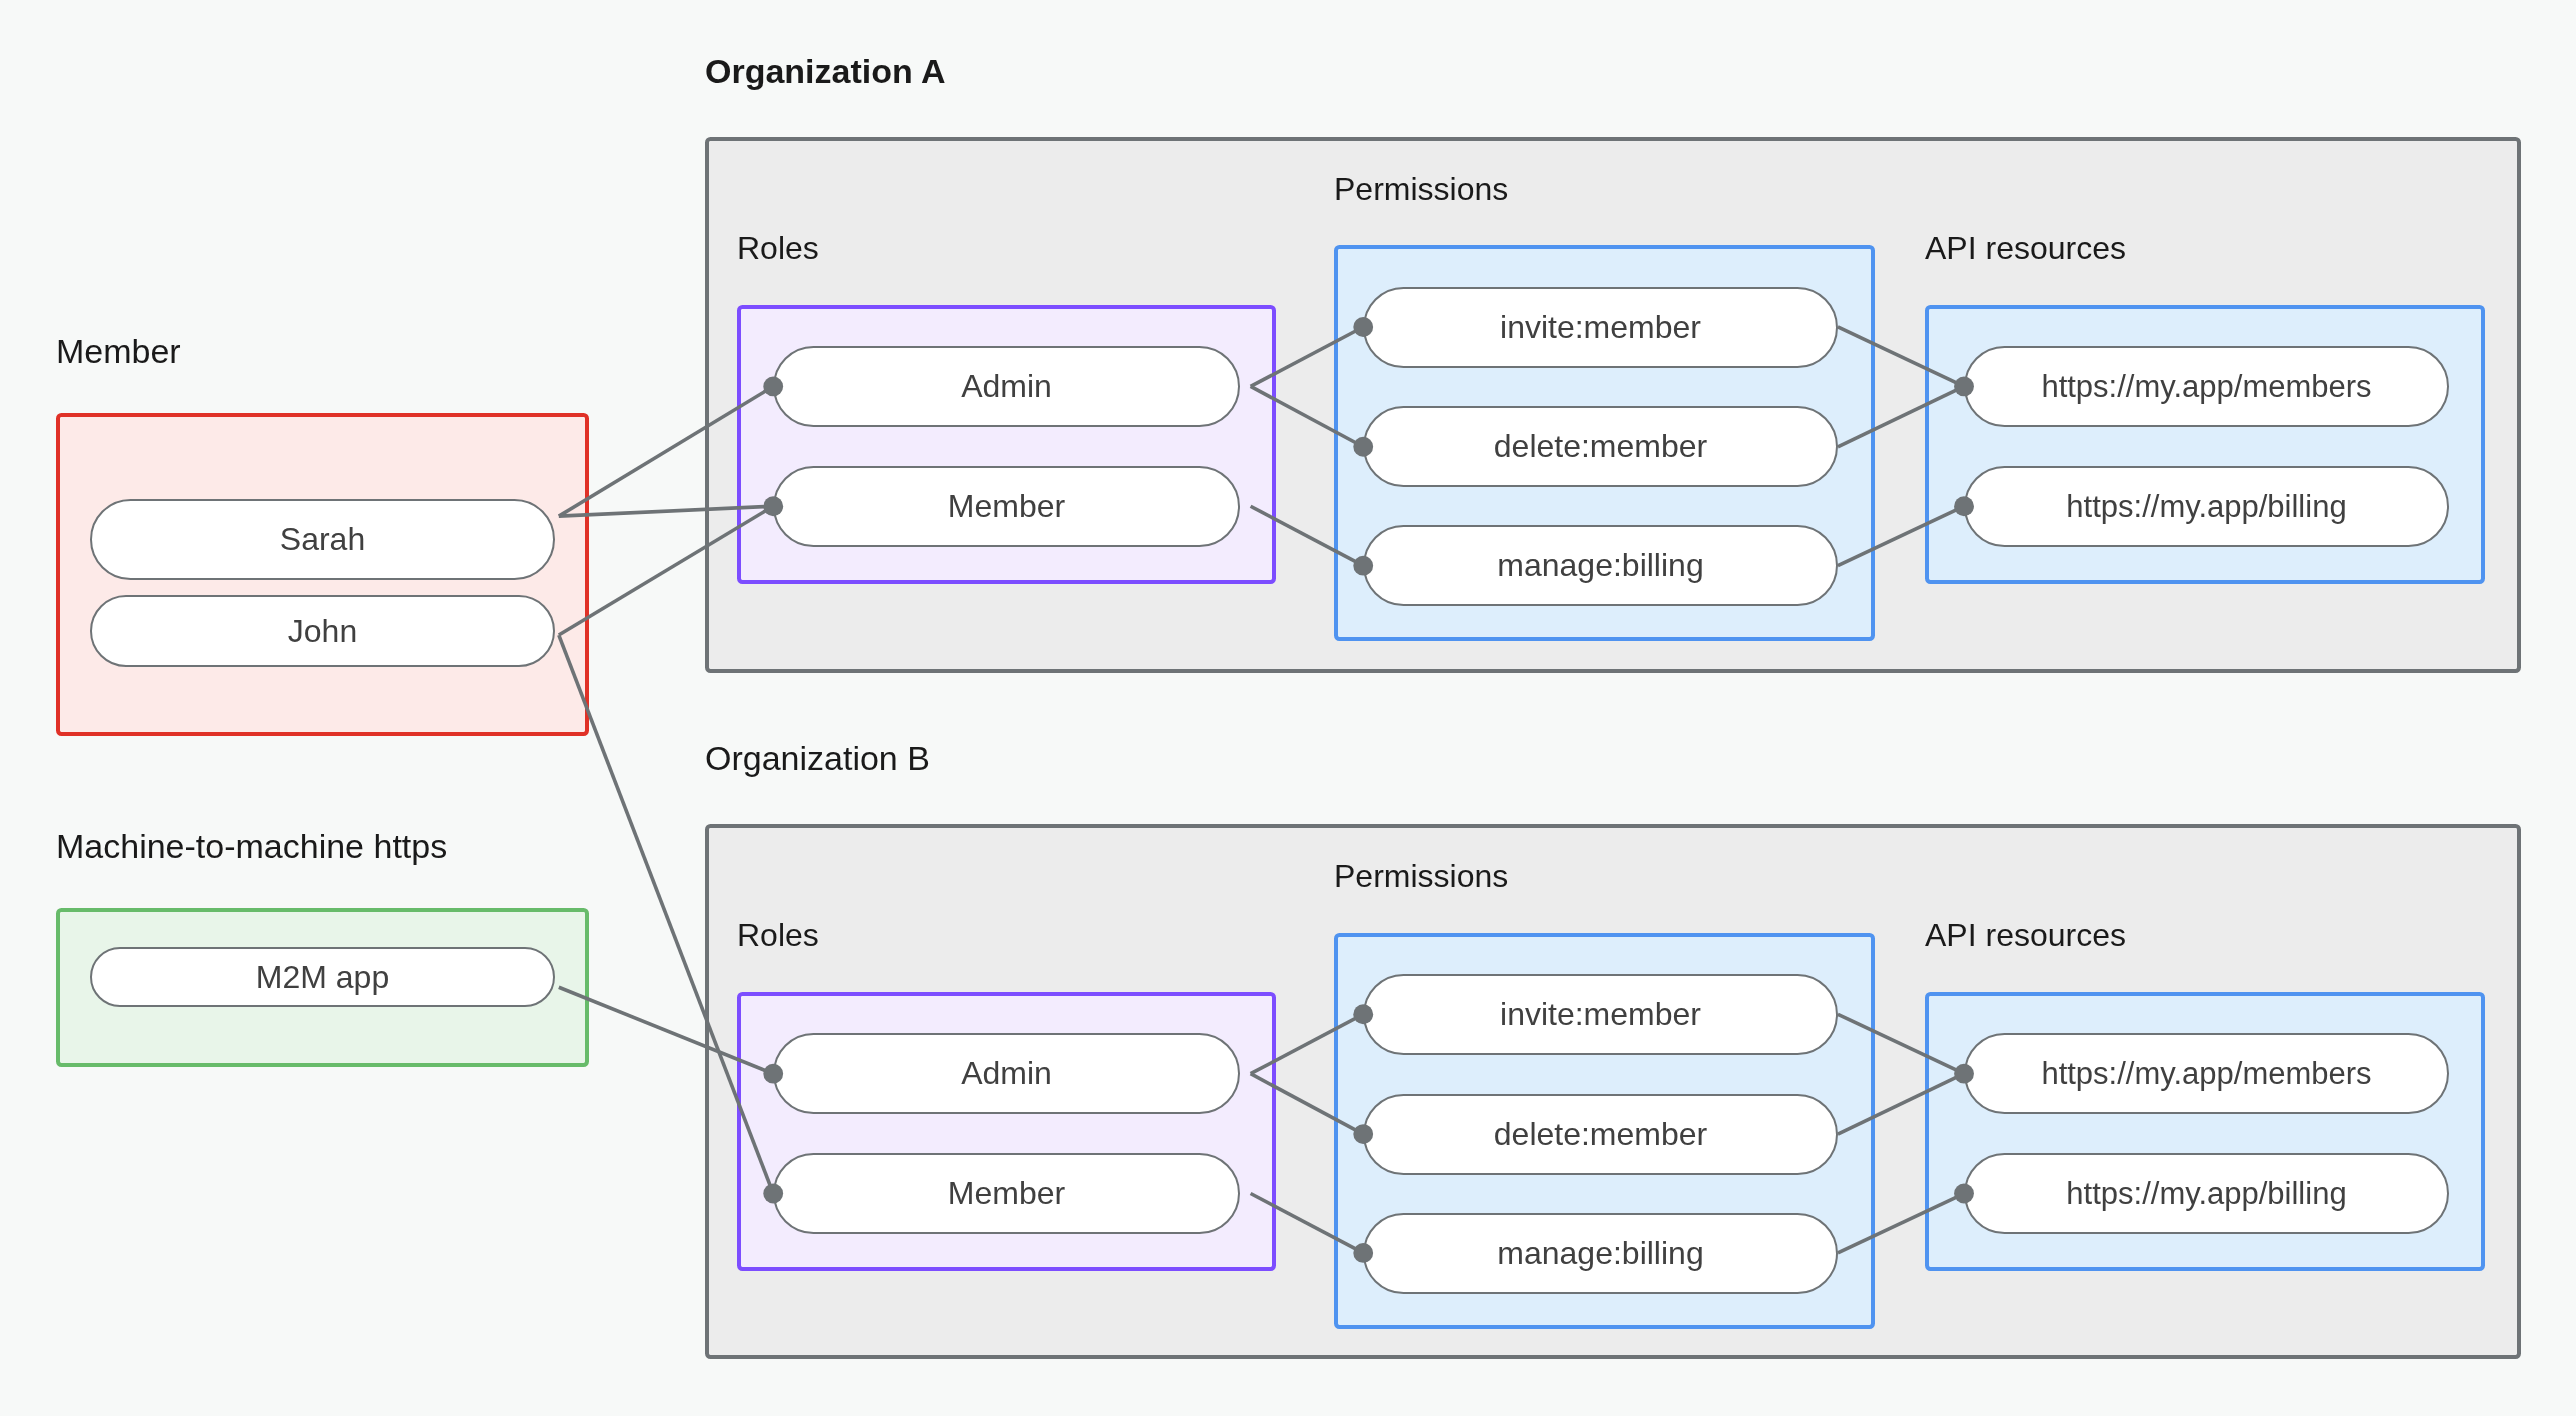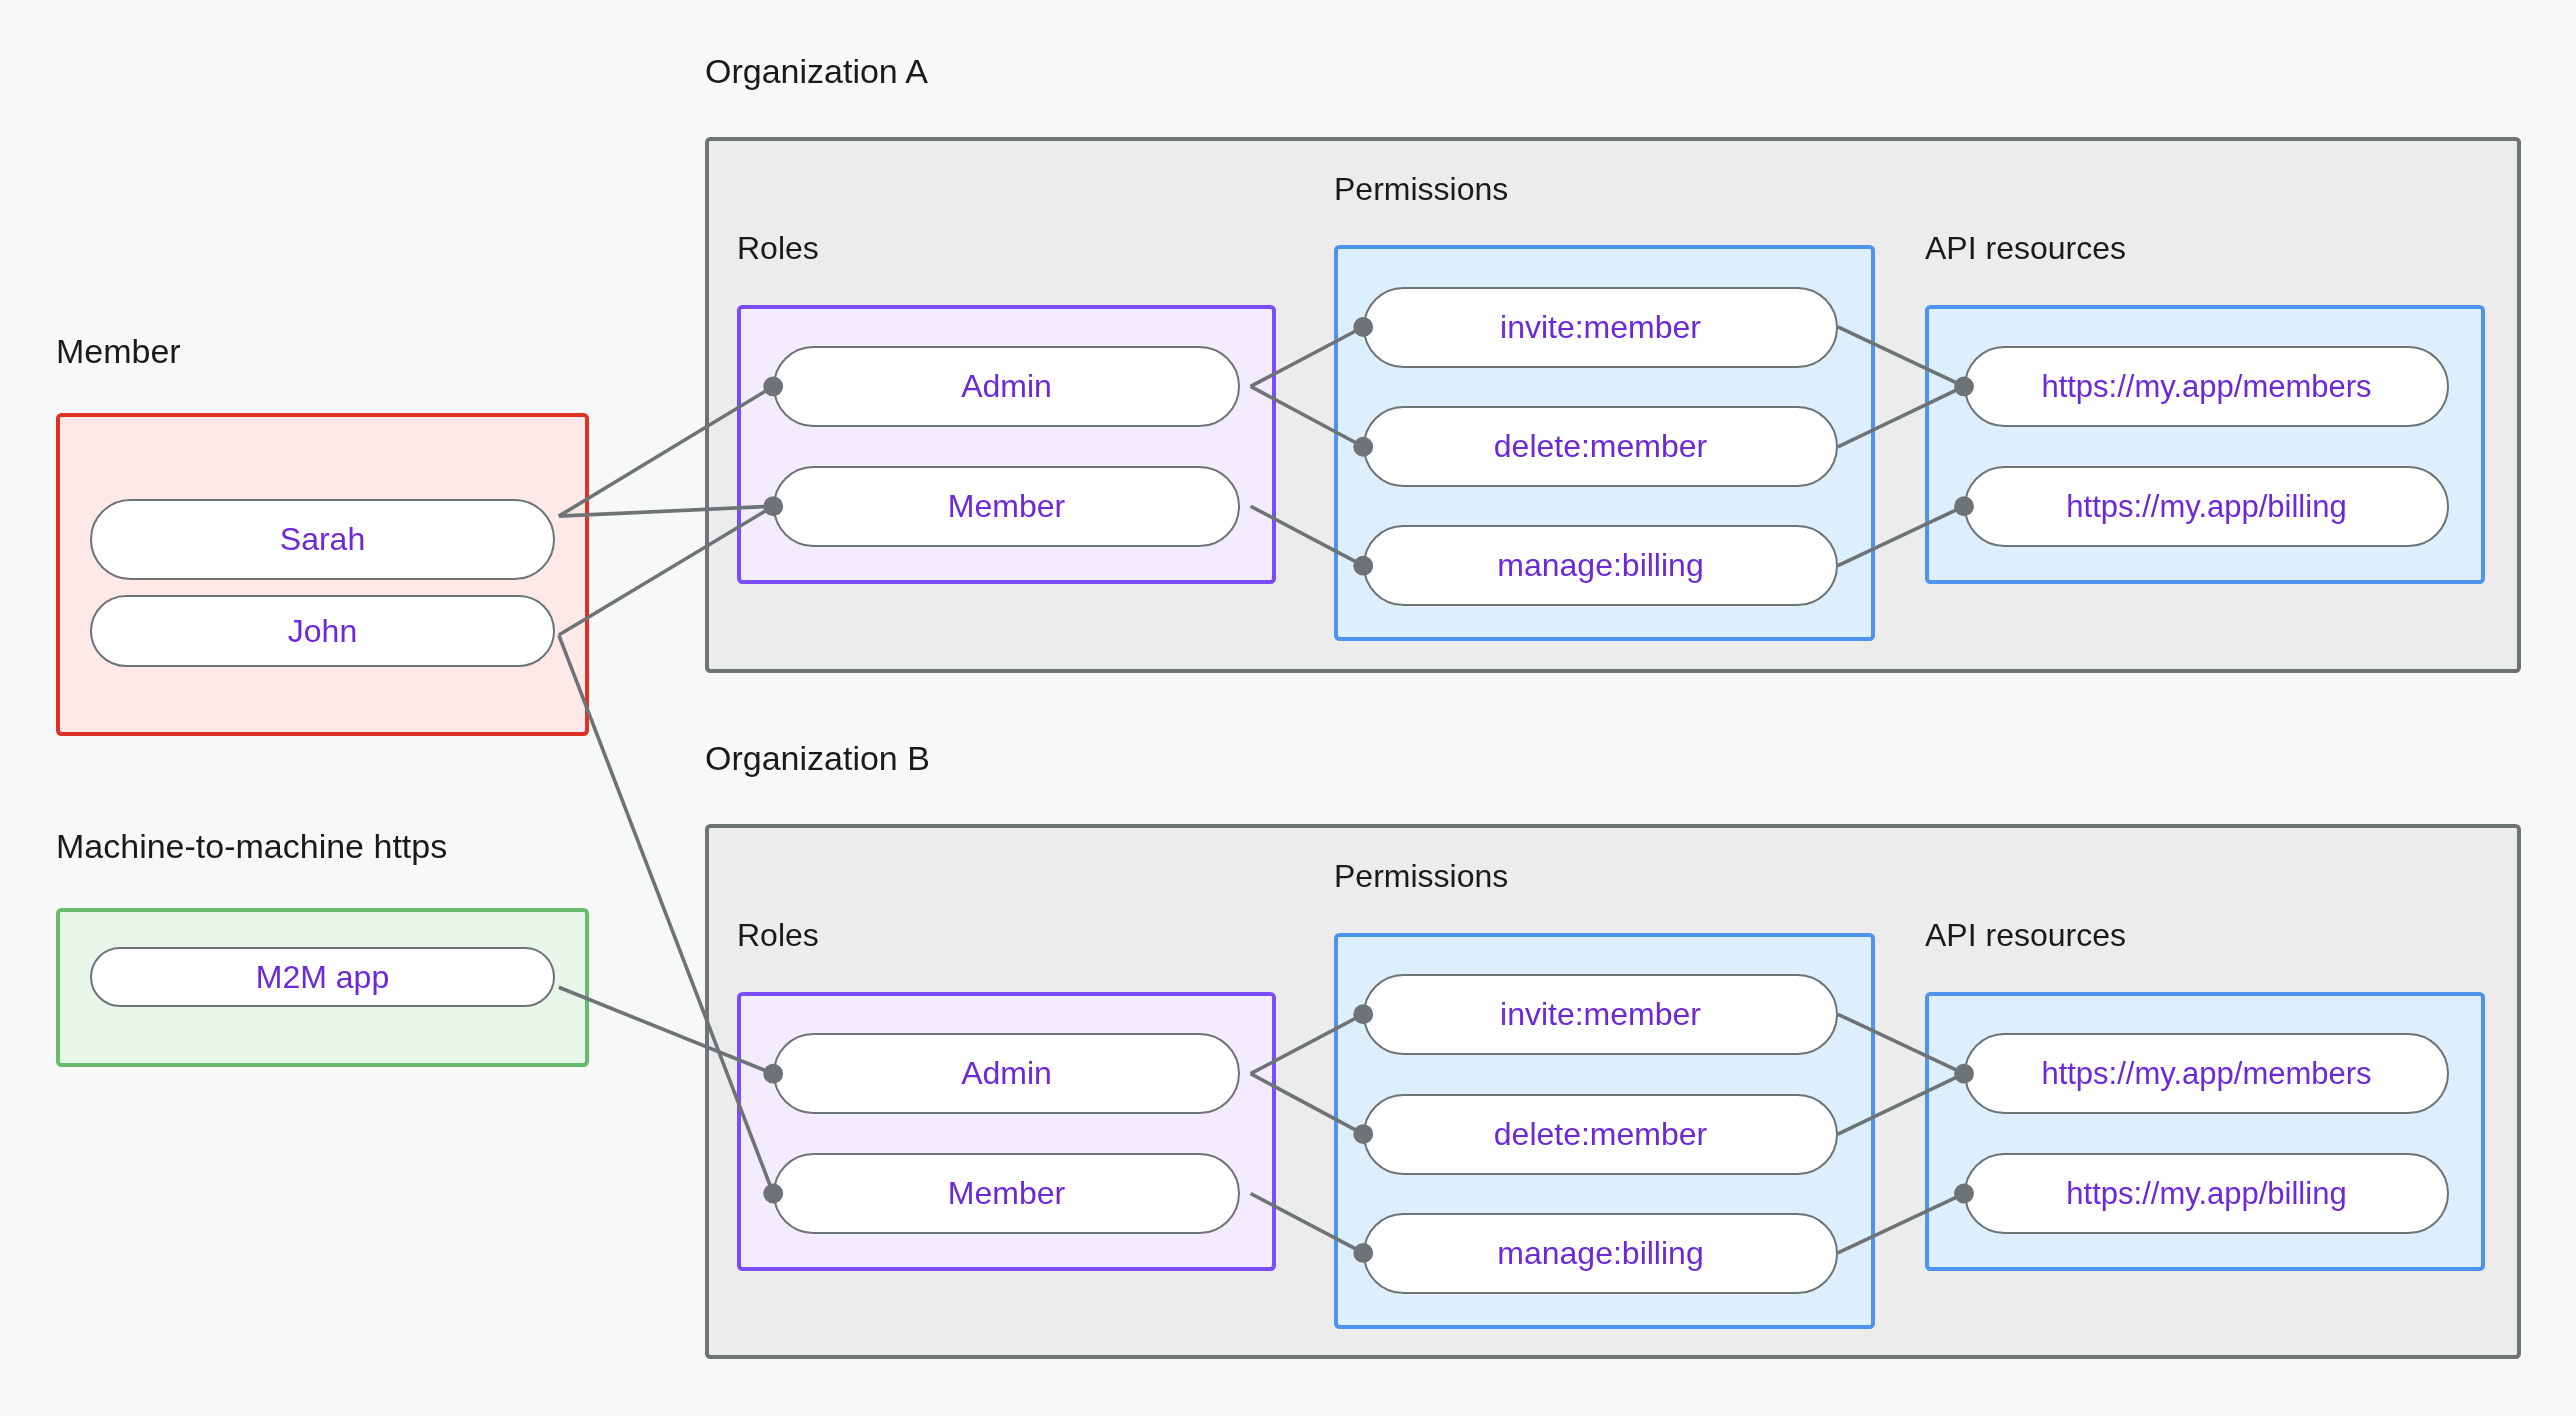--- a/index.html
+++ b/index.html
@@ -55,21 +55,21 @@
   .pill {
     position: absolute;
     background: #ffffff;
     border: 2.7px solid #6e7376;
     border-radius: 900px;
     box-sizing: border-box;
     display: flex;
     align-items: center;
     justify-content: center;
     font-size: 32px;
-    color: #6d28d9;
+    color: #404040;
     white-space: nowrap;
     z-index: 4;
   }
 </style>
 </head>
 <body>
 
 <div id="stage">
 
   <svg id="wires" viewBox="0 0 2859 1572" width="2576" height="1416">
@@ -121,21 +121,21 @@
 
   <div class="group-title" style="left:56px; top:332px;">Member</div>
   <div class="sub-box box-users" style="left:56px; top:413px; width:533px; height:323px;"></div>
   <div class="pill" style="left:90px; top:476px; width:465px; height:81px;margin-top:23px;">Sarah</div>
   <div class="pill" style="left:90px; top:595px; width:465px; height:72px;">John</div>
 
   <div class="group-title" style="left:56px; top:827px;">Machine-to-machine https</div>
   <div class="sub-box box-m2m" style="left:56px; top:908px; width:533px; height:159px;"></div>
   <div class="pill" style="left:90px; top:947px; width:465px; height:60px;">M2M app</div>
 
-  <div class="group-title" style="left:705px; top:52px;">Organization A</div>
+  <div class="group-title" style="left:705px; top:52px;font-weight:bold;">Organization A</div>
   <div class="org-box" style="left:705px; top:137px; width:1816px; height:536px;"></div>
 
   <div class="group-title" style="left:737px; top:230px; font-size:32px;">Roles</div>
   <div class="sub-box box-roles" style="left:737px; top:305px; width:539px; height:279px;"></div>
   <div class="pill" style="left:773px; top:346px; width:467px; height:81px;">Admin</div>
   <div class="pill" style="left:773px; top:466px; width:467px; height:81px;">Member</div>
 
   <div class="group-title" style="left:1334px; top:171px; font-size:32px;">Permissions</div>
   <div class="sub-box box-perms" style="left:1334px; top:245px; width:541px; height:396px;"></div>
   <div class="pill" style="left:1363px; top:287px; width:475px; height:81px;">invite:member</div>

